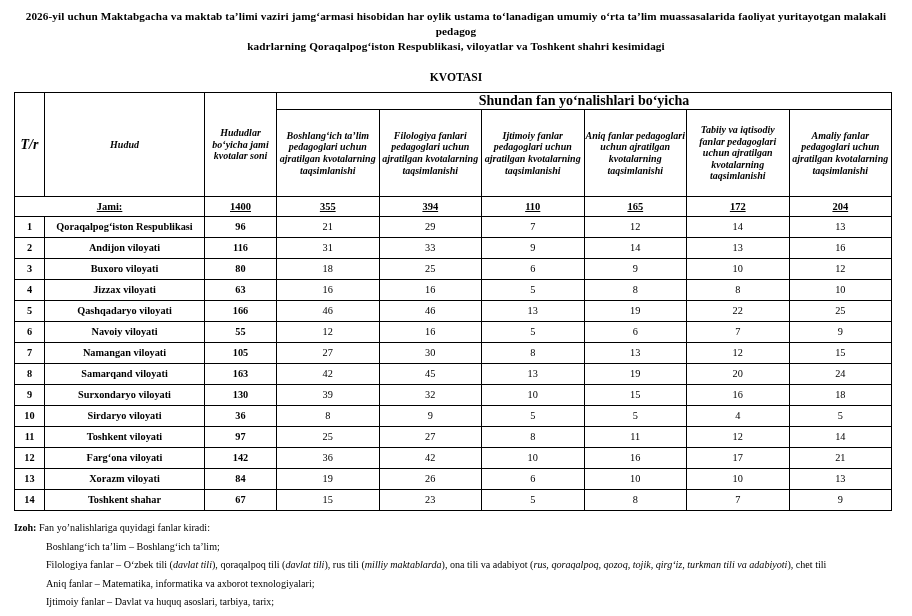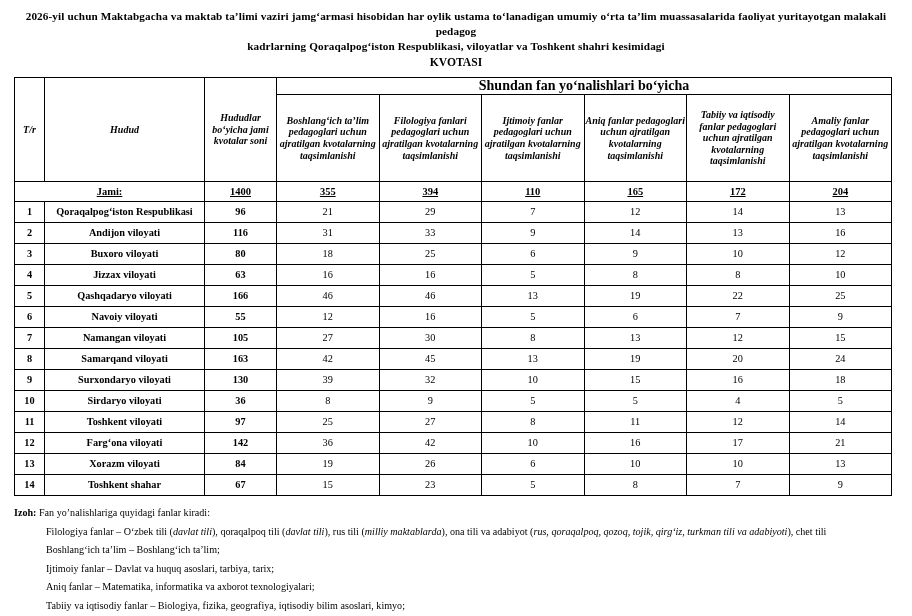--- a/index.html
+++ b/index.html
@@ -30,21 +30,21 @@
   .title-line {
     font-size: 11.2px;
     font-weight: bold;
     line-height: 15px;
     letter-spacing: 0.01em;
   }
   .title-kvotasi {
     font-size: 11.6px;
     font-weight: bold;
     line-height: 17px;
-    margin-top: 0;
+    margin-top: 15px;
   }
 
   
   .table-wrap {
     padding: 6px 21px 0 14px;
   }
   table.quota {
     border-collapse: collapse;
     width: 877px;
     table-layout: fixed;
@@ -63,21 +63,21 @@
     line-height: 16px;
   }
   .hdr-cell {
     font-size: 10px;
     font-weight: bold;
     line-height: 11.6px;
     padding: 3px 2px;
     height: 86px;
     font-style: italic;
   }
-  .hdr-tr { font-size: 10px; }
+  .hdr-tr { font-size: 14px; }
   .hdr-hudud { font-size: 10px; }
 
   .row-total td {
     font-size: 10.5px;
     font-weight: bold;
     height: 19px;
     line-height: 19px;
     text-decoration: underline;
   }
   .row-total .total-label {
@@ -342,23 +342,23 @@
           </tr>
         </tbody>
     </table>
   </div>
 
   <div class="notes">
     <div class="note-first">
       <b>Izoh:</b>
       <span>Fan yo’nalishlariga quyidagi fanlar kiradi:</span>
     </div>
+    <div class="note-line">Boshlang‘ich ta’lim – Boshlang‘ich ta’lim;</div>
     <div class="note-line">
       <span>Filologiya fanlar – O‘zbek tili (</span><i>davlat tili</i><span>), qoraqalpoq tili (</span><i>davlat tili</i><span>), rus tili (</span><i>milliy maktablarda</i><span>), ona tili va adabiyot (</span><i>rus, qoraqalpoq, qozoq, tojik, qirg‘iz, turkman tili va adabiyoti</i><span>), chet tili</span>
     </div>
-    <div class="note-line">Boshlang‘ich ta’lim – Boshlang‘ich ta’lim;</div>
+    <div class="note-line">Aniq fanlar – Matematika, informatika va axborot texnologiyalari;</div>
     <div class="note-line">Ijtimoiy fanlar – Davlat va huquq asoslari, tarbiya, tarix;</div>
-    <div class="note-line">Aniq fanlar – Matematika, informatika va axborot texnologiyalari;</div>
     <div class="note-line">Tabiiy va iqtisodiy fanlar – Biologiya, fizika, geografiya, iqtisodiy bilim asoslari, kimyo;</div>
 
   </div>
 
 </div>
 
 </body></html>

